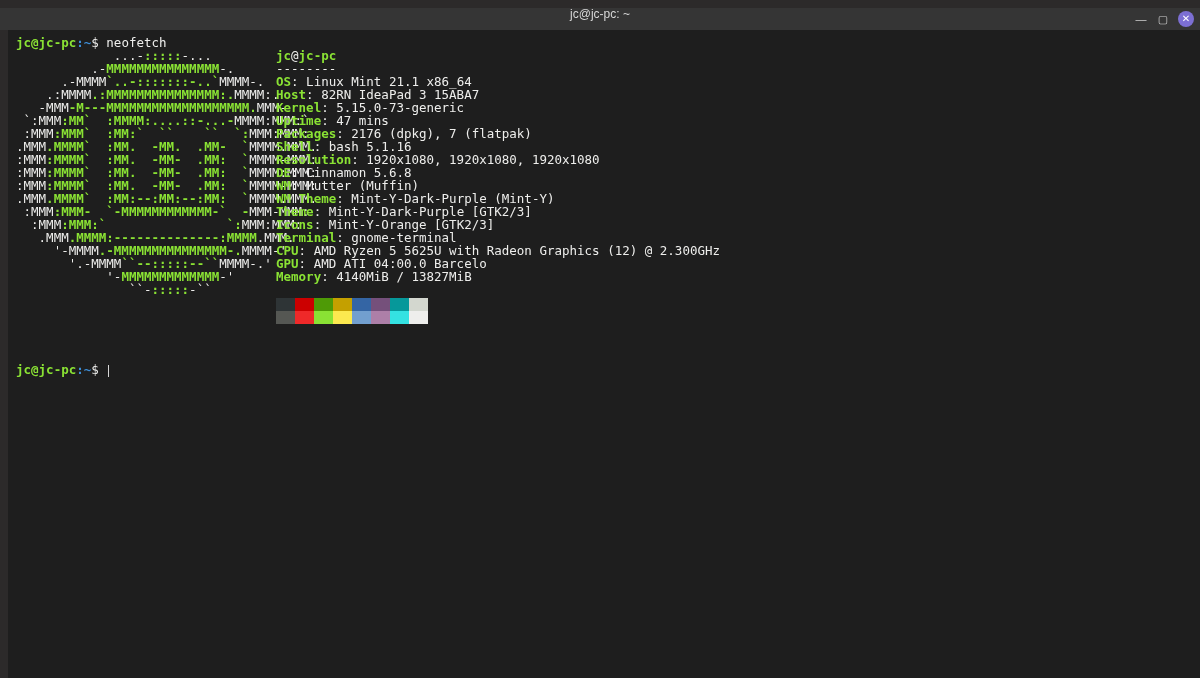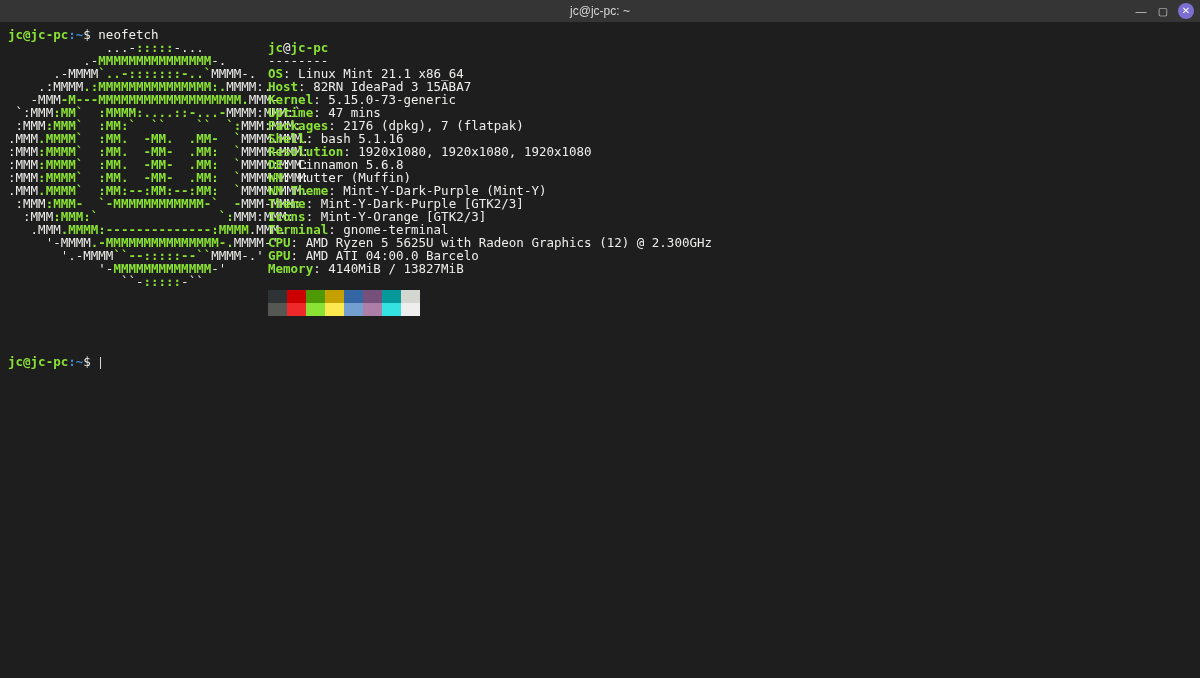--- a/index.html
+++ b/index.html
@@ -1,22 +1,22 @@
 <!DOCTYPE html>
 <html><head>
 <meta charset="utf-8">
 <style>
   html,body{margin:0;padding:0;width:1200px;height:678px;background:#fff;font-family:monospace;font-size:13px;line-height:1.0;overflow:hidden;}
   .window{width:1200px;height:678px;background:#2c2a2a;color:#e6e6e6;display:flex;flex-direction:column;}
-  .titlebar{height:22px;background:#353535;display:flex;align-items:center;position:relative;color:#d7d7d7;font-family:sans-serif;font-size:12px;}
+  .titlebar{height:22px;background:#353535;display:flex;position:relative;color:#d7d7d7;font-family:sans-serif;font-size:12px;margin-top:8px;}
   .titlebar .title{width:100%;text-align:center;}
   .titlebar .controls{position:absolute;right:6px;top:3px;display:flex;gap:8px;align-items:center;}
   .wc{width:14px;height:14px;display:flex;align-items:center;justify-content:center;color:#cfcfcf;font-size:11px;}
   .wc.close{background:#7c6fd3;border-radius:50%;width:16px;height:16px;color:#fff;font-size:10px;}
-  .term{flex:1;background:#1e1e1e;color:#d7d7d7;padding:6px 8px 8px 8px;font-family:"DejaVu Sans Mono","Menlo","Consolas",monospace;font-size:12.5px;line-height:13px;white-space:pre;overflow:hidden;}
+  .term{flex:1;background:#1e1e1e;color:#d7d7d7;padding:6px 8px 8px 8px;font-family:"DejaVu Sans Mono","Menlo","Consolas",monospace;font-size:12.5px;line-height:13px;white-space:pre;overflow:hidden;margin-left:8px;}
   .g{color:#8ae234;font-weight:bold;}
   .b{color:#3d8dd6;font-weight:bold;}
   .c{color:#eeeeec;}
   .logo-line{display:flex;}
   .col-left{display:inline-block;width:260px;}
   .col-right{display:inline-block;}
   .swatches{display:flex;margin-top:2px;}
   .sw{width:19px;height:13px;}
   .swatches2{display:flex;}
   .cursor{display:inline-block;width:1px;height:12px;background:#d7d7d7;vertical-align:middle;margin-left:2px;}

